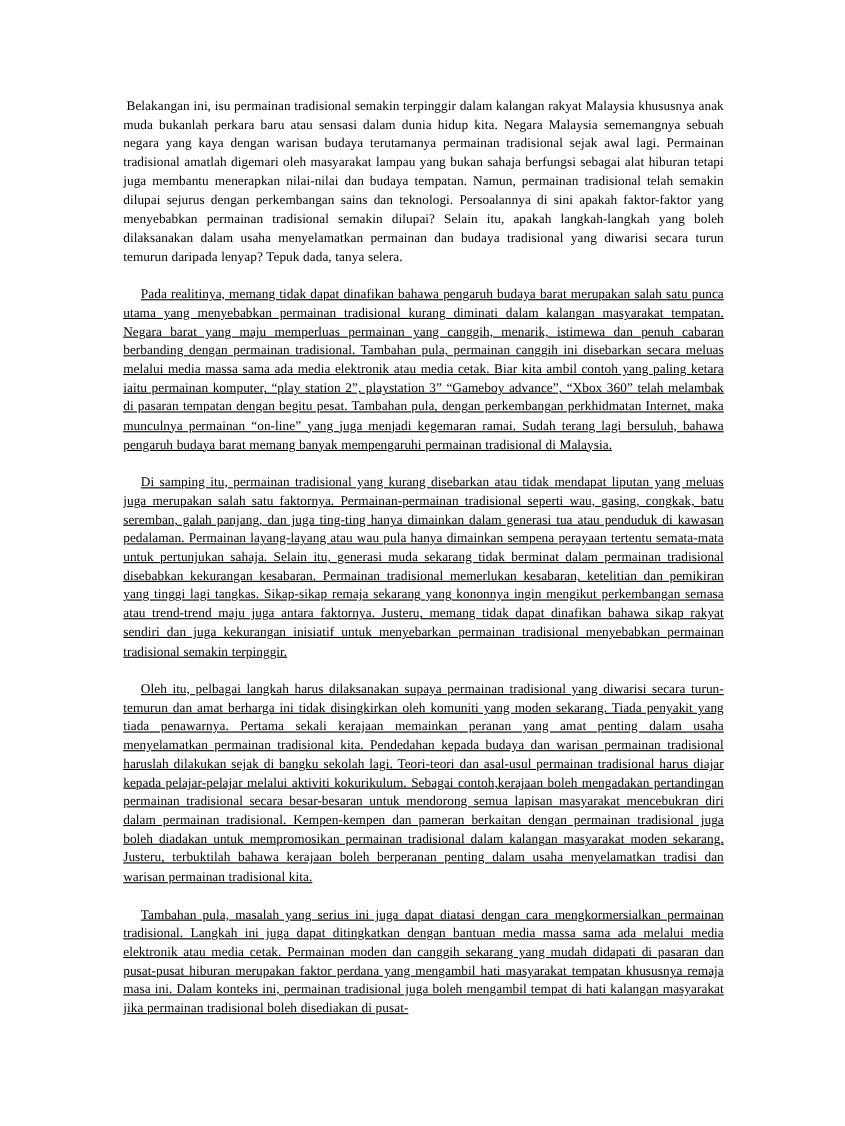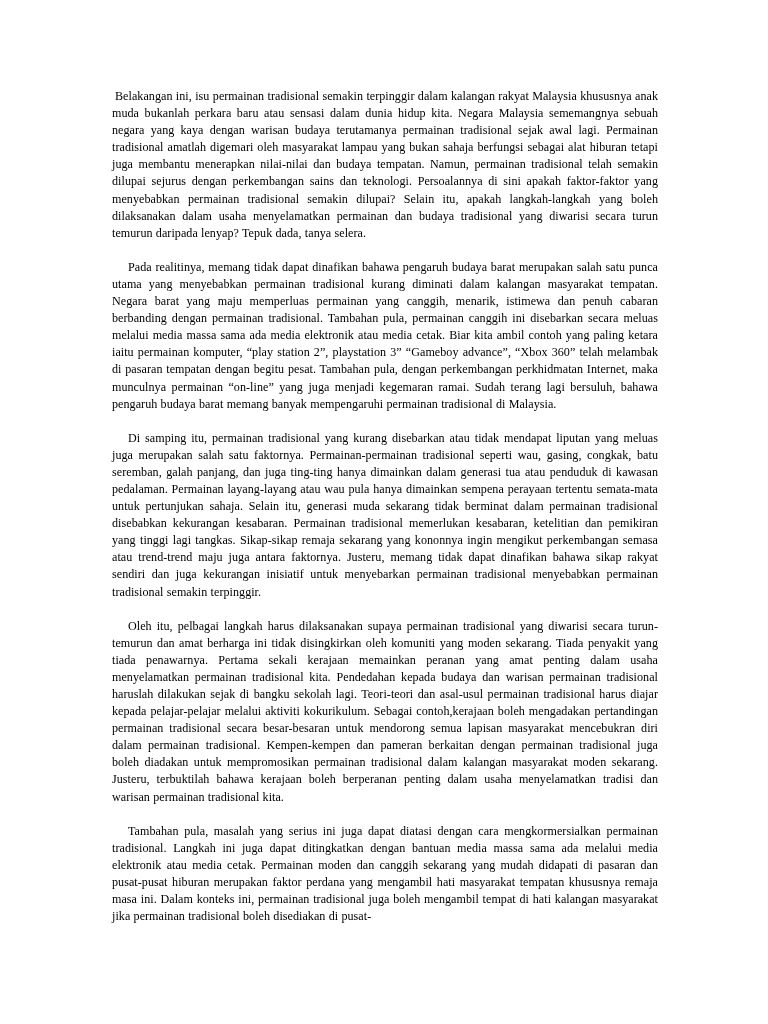--- a/index.html
+++ b/index.html
@@ -32,20 +32,21 @@
     font-size: 12.1px;
     line-height: 17.1px;
     text-align: justify;
     text-justify: inter-word;
     letter-spacing: 0.04px;
     word-spacing: 0.2px;
     color: #000000;
   }
   p.para.indent {
     text-indent: 16px;
+    text-decoration: underline;
   }
   p.para.first {
     text-indent: 3px;
   }
   p.para:last-child {
     margin-bottom: 0;
   }
 </style>
 </head>
 <body>

